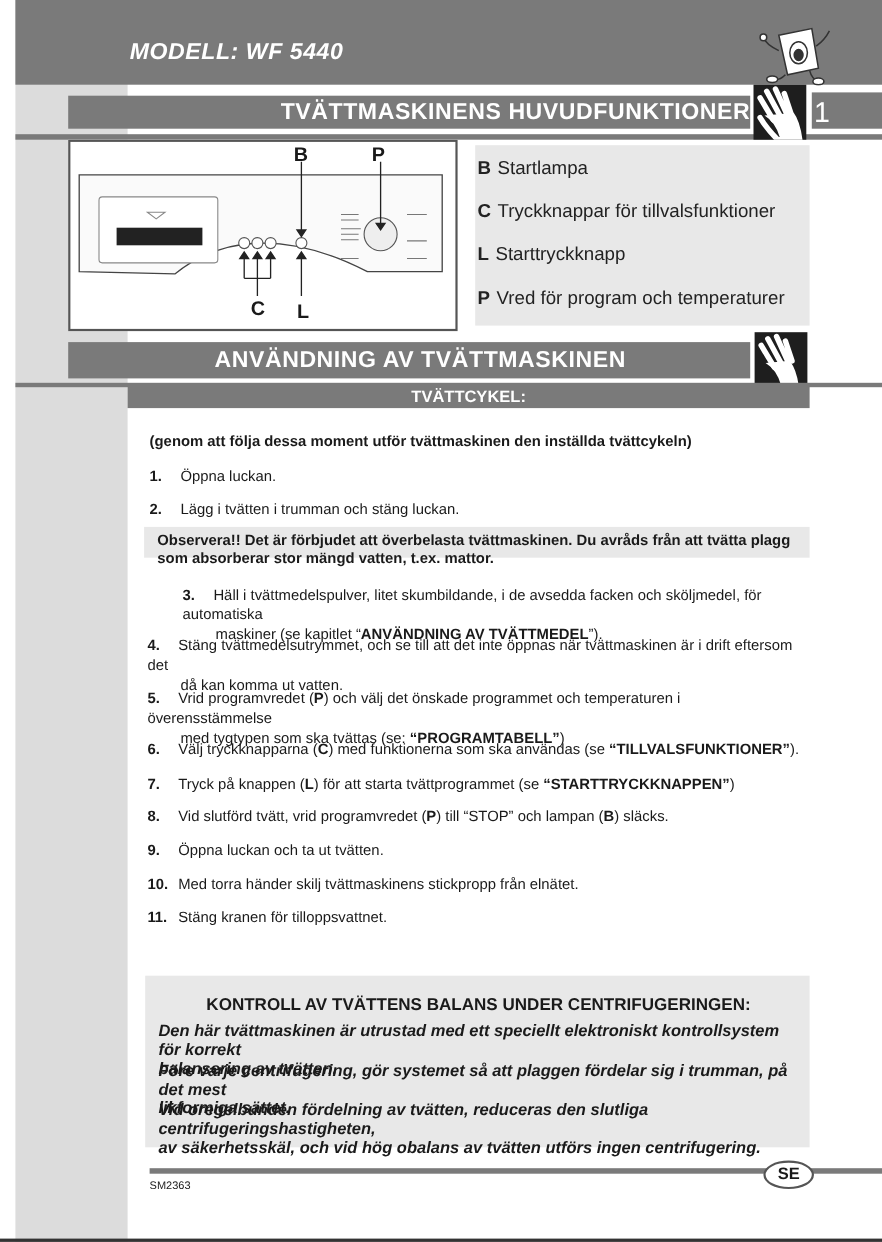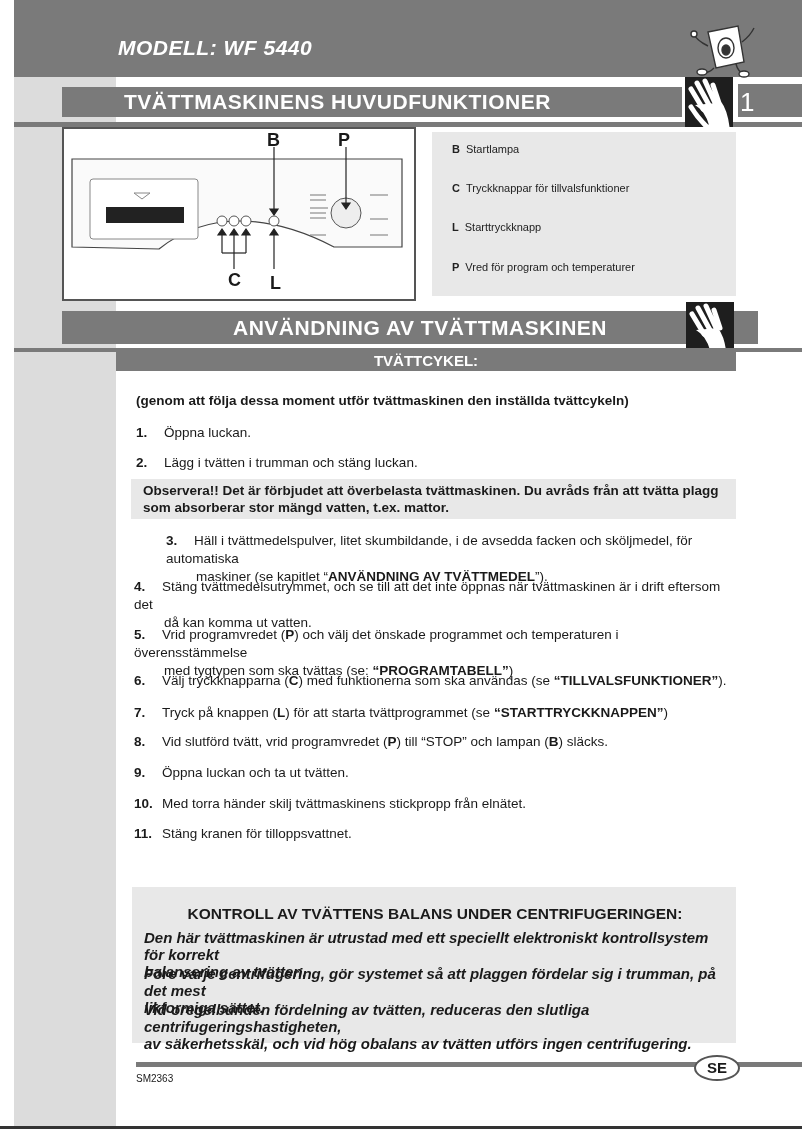--- a/index.html
+++ b/index.html
@@ -9,42 +9,42 @@
     font-family: "Liberation Sans", sans-serif; color: #1a1a1a;
   }
   .abs { position: absolute; }
   
   .left-strip { left: 14px; top: 0; width: 102px; height: 1129px; background: #dcdcdc; }
   .left-white { left: 0; top: 0; width: 14px; height: 1129px; background: #ffffff; }
   .top-band { left: 14px; top: 0; width: 788px; height: 77px; background: #7a7a7a; }
   .model-title { left: 118px; top: 36px; color: #fff; font-weight: bold; font-size: 21px; letter-spacing: 0.5px; font-style: italic; }
   .mascot { left: 686px; top: 22px; width: 72px; height: 56px; }
 
-  .sec-bar { background: #7a7a7a; color: #fff; font-weight: bold; }
+  .sec-bar { background: #7a7a7a; color: #fff; font-weight: bold; text-align: right; }
   .sec1 { left: 62px; top: 87px; width: 620px; height: 30px; font-size: 21px; line-height: 30px; padding-left: 62px; box-sizing: border-box; letter-spacing: 0.5px;}
   .rule1 { left: 14px; top: 122px; width: 788px; height: 5px; background: #7a7a7a; }
   .hand-box { background: #1e1e1e; }
   .hand1 { left: 685px; top: 77px; width: 48px; height: 50px; }
   .sec-num { left: 738px; top: 84px; color: #fff; font-size: 26px; background: #7a7a7a; width: 64px; height: 33px; line-height: 36px; padding-left: 2px; box-sizing: border-box;}
 
   .machine-box { left: 62px; top: 127px; width: 354px; height: 174px; border: 2px solid #555; background: #fff; box-sizing: border-box; }
   .legend-box { left: 432px; top: 132px; width: 304px; height: 164px; background: #e8e8e8; }
-  .legend-item { position: absolute; left: 20px; font-size: 11px; color: #222; }
+  .legend-item { position: absolute; left: 2px; font-size: 17px; color: #222; }
   .legend-item b { margin-right: 6px; }
 
-  .sec2 { left: 62px; top: 311px; width: 696px; height: 33px; font-size: 21px; line-height: 33px; text-align: center; letter-spacing: 0.5px; padding-left: 20px; box-sizing: border-box;}
+  .sec2 { left: 62px; top: 311px; width: 620px; height: 33px; font-size: 21px; line-height: 33px; text-align: center; letter-spacing: 0.5px; padding-left: 20px; box-sizing: border-box;}
   .hand2 { left: 686px; top: 302px; width: 48px; height: 50px; }
   .rule2 { left: 14px; top: 348px; width: 788px; height: 4px; background: #7a7a7a; }
   .sub-bar { left: 116px; top: 351px; width: 620px; height: 20px; background: #7a7a7a; color: #fff; font-weight: bold; font-size: 15px; line-height: 20px; text-align: center; }
 
   .intro { left: 136px; top: 393px; font-weight: bold; font-size: 13.5px; }
   .step { position: absolute; left: 136px; width: 600px; font-size: 13.5px; line-height: 18px; }
   .step .num { font-weight: bold; display: inline-block; width: 28px; }
   .step .cont { display: block; padding-left: 30px; }
-  .warn { left: 131px; top: 479px; width: 605px; height: 40px; background: #e8e8e8; font-weight: bold; font-size: 13.5px; line-height: 17px; padding: 3px 0 0 12px; box-sizing: border-box; }
+  .warn { left: 131px; top: 479px; width: 605px; height: 28px; background: #e8e8e8; font-weight: bold; font-size: 13.5px; line-height: 17px; padding: 3px 0 0 12px; box-sizing: border-box; }
 
   .balance { left: 132px; top: 887px; width: 604px; height: 156px; background: #e8e8e8; }
   .balance h3 { margin: 1px; position: absolute; top: 17px; left: 0; width: 100%; text-align: center; font-size: 15.5px; font-weight: bold; }
   .balance p { margin: 0; position: absolute; left: 12px; width: 585px; font-weight: bold; font-size: 15px; line-height: 17px; font-style: italic; }
 
   .foot-rule { left: 136px; top: 1062px; width: 666px; height: 5px; background: #7a7a7a; }
   .se-badge { left: 694px; top: 1055px; width: 42px; height: 22px; border: 2px solid #555; border-radius: 50%; background: #fff; font-weight: bold; font-size: 15px; text-align: center; line-height: 22px; box-sizing: content-box; }
   .code { left: 136px; top: 1073px; font-size: 10px; }
   .bottom-line { left: 0; top: 1126px; width: 802px; height: 3px; background: #333; }
 </style>

